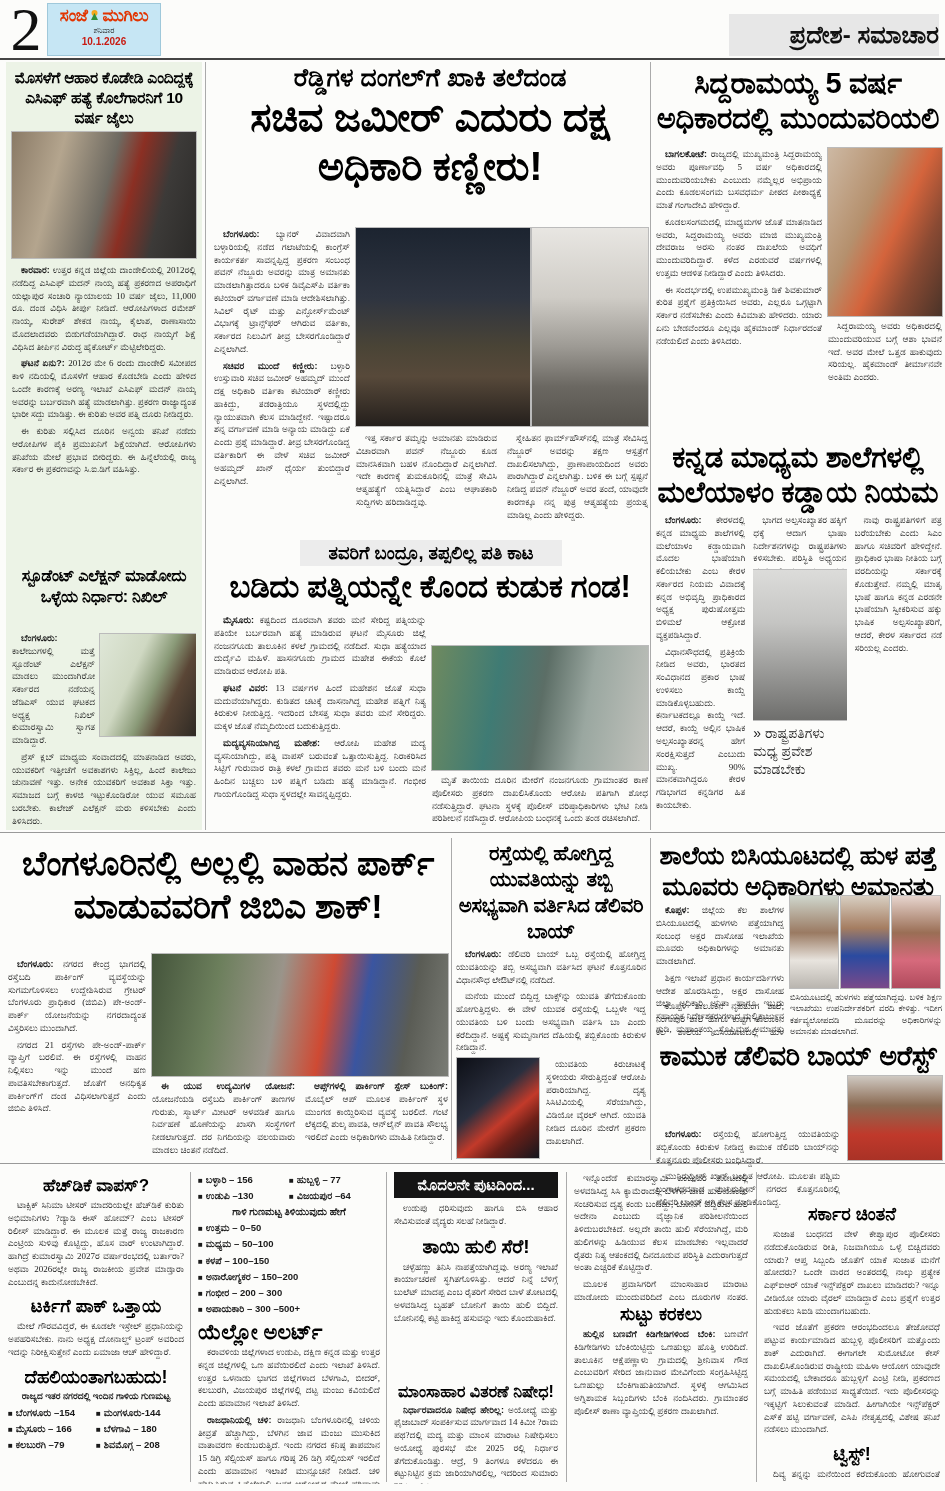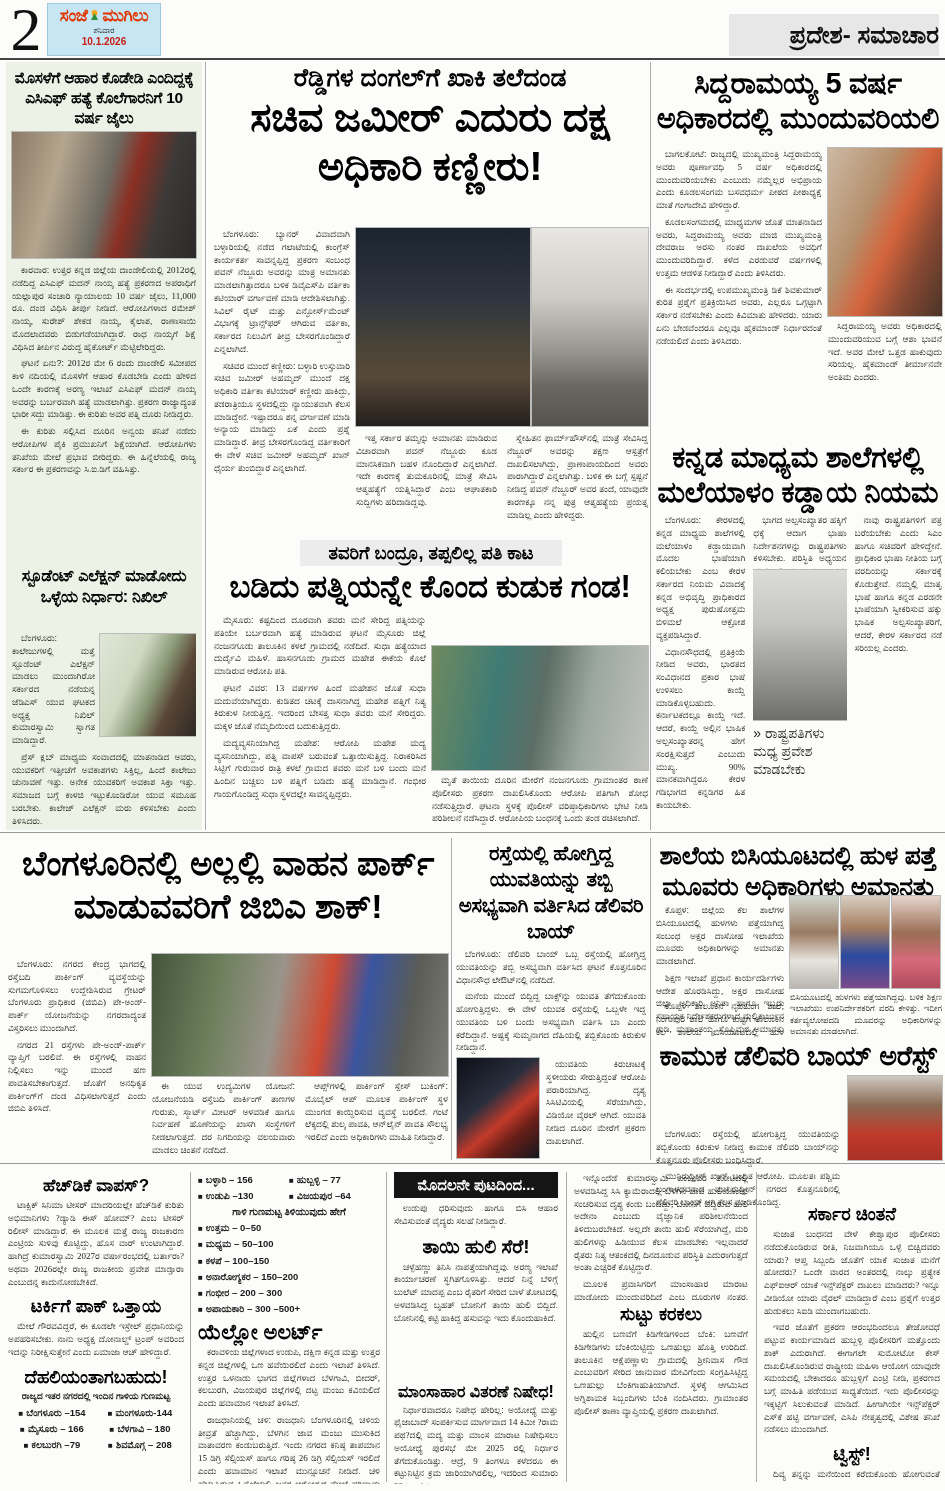--- a/index.html
+++ b/index.html
@@ -17,21 +17,21 @@
         font-family:"Liberation Sans",sans-serif;font-weight:700;font-size:24px;color:#111;}
   .rule-h{background:#444;height:2px;}
   .rule-v{background:#aaa;width:1px;}
   .panel-green{background:#ecf3e6;}
   
   .hl{font-family:"Liberation Sans",sans-serif;font-weight:900;color:#000;text-align:center;letter-spacing:-0.3px;}
   .kick{font-family:"Liberation Sans",sans-serif;font-weight:700;color:#000;text-align:center;}
   .kickbox{background:#ececec;display:flex;align-items:center;justify-content:center;}
   .body{font-size:9px;line-height:1.42;text-align:justify;overflow:hidden;}
   .body p{margin:0 0 4px 0;text-indent:9px;}
-  .lead{font-family:"Liberation Sans",sans-serif;font-weight:400;margin-top:12px;}
+  .lead{font-family:"Liberation Sans",sans-serif;font-weight:700;margin-top:12px;}
   .photo{outline:1px solid #bbb;}
   .cap{font-size:8.5px;line-height:1.35;text-align:justify;overflow:hidden;}
   .capb{font-family:"Liberation Sans",sans-serif;font-weight:400;font-size:14px;line-height:1.3;}
   .cols2{column-count:2;column-gap:10px;}
   .flexrow{display:flex;gap:8px;}
   .banner{background:#151515;color:#fff;font-family:"Liberation Sans",sans-serif;font-weight:700;
         font-size:15px;text-align:center;padding:4px 2px;}
   .sq{font-size:8px;margin-right:3px;}
   .lst{font-family:"Liberation Sans",sans-serif;font-weight:700;font-size:9.5px;line-height:1.7;}
   .ctr{text-align:center;}
@@ -201,21 +201,21 @@
     <div class="smallhl">ಹೆಚ್‌ಡಿಕೆ ವಾಪಸ್?</div>
     <div class="body">
       <p><span>ಟಾಕ್ಸಿಕ್ ಸಿನಿಮಾ ಟೀಸರ್ ಮಾದರಿಯಲ್ಲೇ ಹೆಚ್‌ಡಿಕೆ ಕುರಿತು ಅಭಿಮಾನಿಗಳು ?ಡ್ಯಾಡಿ ಈಸ್ ಹೋಮ್? ಎಂಬ ಟೀಸರ್ ರಿಲೀಸ್ ಮಾಡಿದ್ದಾರೆ. ಈ ಮೂಲಕ ಮತ್ತೆ ರಾಜ್ಯ ರಾಜಕಾರಣ ಎಂಟ್ರಿಯ ಸುಳಿವು ಕೊಟ್ಟಿದ್ದು, ಹೊಸ ವಾರ್ ಉಂಟಾಗಿದ್ದಾರೆ. ಹಾಗಿದ್ರೆ ಕುಮಾರಸ್ವಾಮಿ 2027ರ ವರ್ಷಾರಂಭದಲ್ಲಿ ಬರ್ತಾರಾ? ಅಥವಾ 2026ರಲ್ಲೇ ರಾಜ್ಯ ರಾಜಕೀಯ ಪ್ರವೇಶ ಮಾಡ್ತಾರಾ ಎಂಬುದನ್ನ ಕಾದುನೋಡಬೇಕಿದೆ.</span></p>
     </div>
     <div class="smallhl" style="font-size:18px;">ಟರ್ಕಿಗೆ ಪಾಕ್ ಒತ್ತಾಯ</div>
     <div class="body">
       <p><span>ಮೇಲೆ ಗೌರವವಿದ್ದರೆ, ಈ ಕೂಡಲೇ ಇಸ್ರೇಲ್ ಪ್ರಧಾನಿಯನ್ನು ಅಪಹರಿಸಬೇಕು. ನಾನು ಅಧ್ಯಕ್ಷ ದೋನಾಲ್ಡ್ ಟ್ರಂಪ್ ಅವರಿಂದ ಇದನ್ನು ನಿರೀಕ್ಷಿಸುತ್ತೇನೆ ಎಂದು ಏಮಾಜಾ ಆಚ್ ಹೇಳಿದ್ದಾರೆ.</span></p>
     </div>
     <div class="smallhl" style="font-size:18px;">ದೆಹಲಿಯಂತಾಗಬಹುದು!</div>
     <div class="ctr" style="font-family:'Liberation Sans',sans-serif;font-weight:700;font-size:9px;margin-bottom:3px;">ರಾಜ್ಯದ ಇತರ ನಗರದಲ್ಲಿ ಇಂದಿನ ಗಾಳಿಯ ಗುಣಮಟ್ಟ</div>
-    <div class="lst" style="display:flex;flex-wrap:wrap;text-align:center;">
+    <div class="lst" style="display:flex;flex-wrap:wrap;">
       <span style="width:50%;"><span class="sq">■</span><span>ಬೆಂಗಳೂರು –154</span></span>
       <span style="width:50%;"><span class="sq">■</span><span>ಮಂಗಳೂರು-144</span></span>
       <span style="width:50%;"><span class="sq">■</span><span>ಮೈಸೂರು – 166</span></span>
       <span style="width:50%;"><span class="sq">■</span><span>ಬೆಳಗಾವಿ – 180</span></span>
       <span style="width:50%;"><span class="sq">■</span><span>ಕಲಬುರಗಿ –79</span></span>
       <span style="width:50%;"><span class="sq">■</span><span>ಶಿವಮೊಗ್ಗ – 208</span></span>
     </div>
   </div>
 
   <div class="abs colflow" style="left:198px;top:1172px;width:182px;height:312px;">

